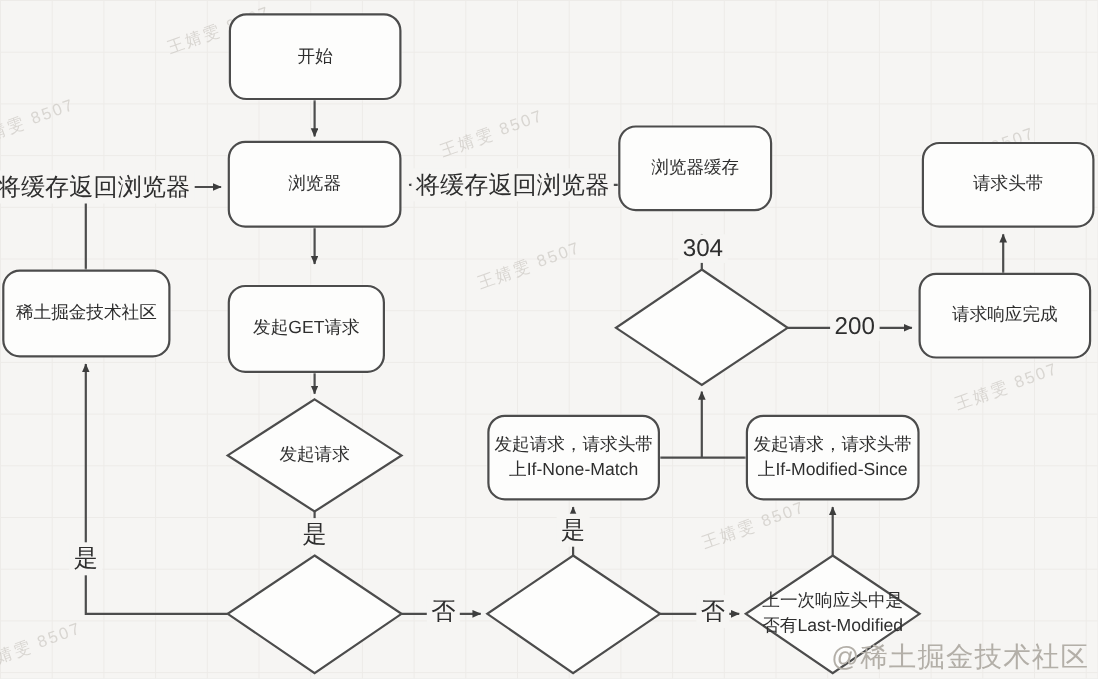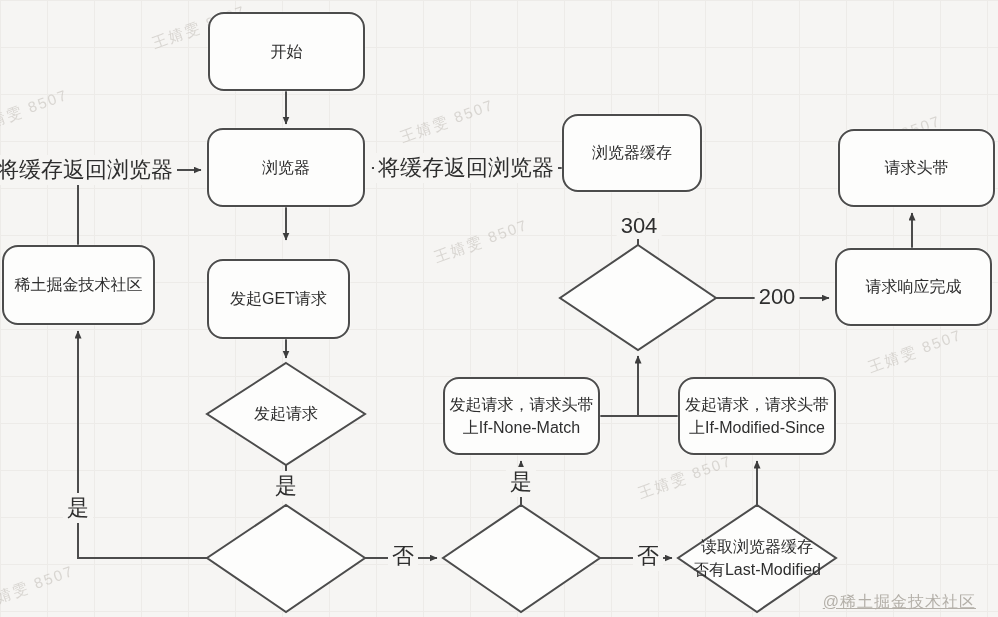--- a/index.html
+++ b/index.html
@@ -50,26 +50,25 @@
     position:absolute;
     transform:rotate(-20deg);
     font-size:15px;
     color:rgba(168,163,156,0.38);
     white-space:nowrap;
     letter-spacing:2px;
     pointer-events:none;
   }
   .credit{
     position:absolute;
-    right:22px;bottom:4px;
-    font-size:16px;
+    right:8px;bottom:4px;
+    font-size:25px;
     color:#b3afa8;
     letter-spacing:1px;
     pointer-events:none;
-    text-decoration:underline;
   }
 </style>
 </head>
 <body>
 
 <div id="canvas">
 
   <div class="wm" style="left:150px;top:18px">王婧雯 8507</div>
   <div class="wm" style="left:-28px;top:102px">王婧雯 8507</div>
   <div class="wm" style="left:398px;top:112px">王婧雯 8507</div>
@@ -118,21 +117,21 @@
   <div class="node" style="left:2px;top:245px;width:153px;height:80px">稀土掘金技术社区</div>
   <div class="node" style="left:562px;top:114px;width:140px;height:78px">浏览器缓存</div>
   <div class="node" style="left:838px;top:129px;width:157px;height:78px">请求头带</div>
   <div class="node" style="left:835px;top:248px;width:157px;height:78px">请求响应完成</div>
   <div class="node" style="left:443px;top:377px;width:157px;height:78px;font-size:16px">发起请求，请求头带
 上If-None-Match</div>
   <div class="node" style="left:678px;top:377px;width:158px;height:78px;font-size:16px">发起请求，请求头带
 上If-Modified-Since</div>
 
   <div class="dlabel" style="left:216px;top:394px;width:140px;height:40px">发起请求</div>
-  <div class="dlabel" style="left:683px;top:528px;width:148px;height:60px">读取浏览器缓存
+  <div class="dlabel" style="left:683px;top:528px;width:148px;height:60px">上一次响应头中是
 否有Last-Modified</div>
 
   <div class="elabel" style="left:85px;top:170px">将缓存返回浏览器</div>
   <div class="elabel" style="left:466px;top:168px">将缓存返回浏览器</div>
   <div class="elabel" style="left:639px;top:226px">304</div>
   <div class="elabel" style="left:777px;top:297px">200</div>
   <div class="elabel" style="left:286px;top:486px">是</div>
   <div class="elabel" style="left:78px;top:508px">是</div>
   <div class="elabel" style="left:521px;top:482px">是</div>
   <div class="elabel" style="left:403px;top:556px">否</div>

